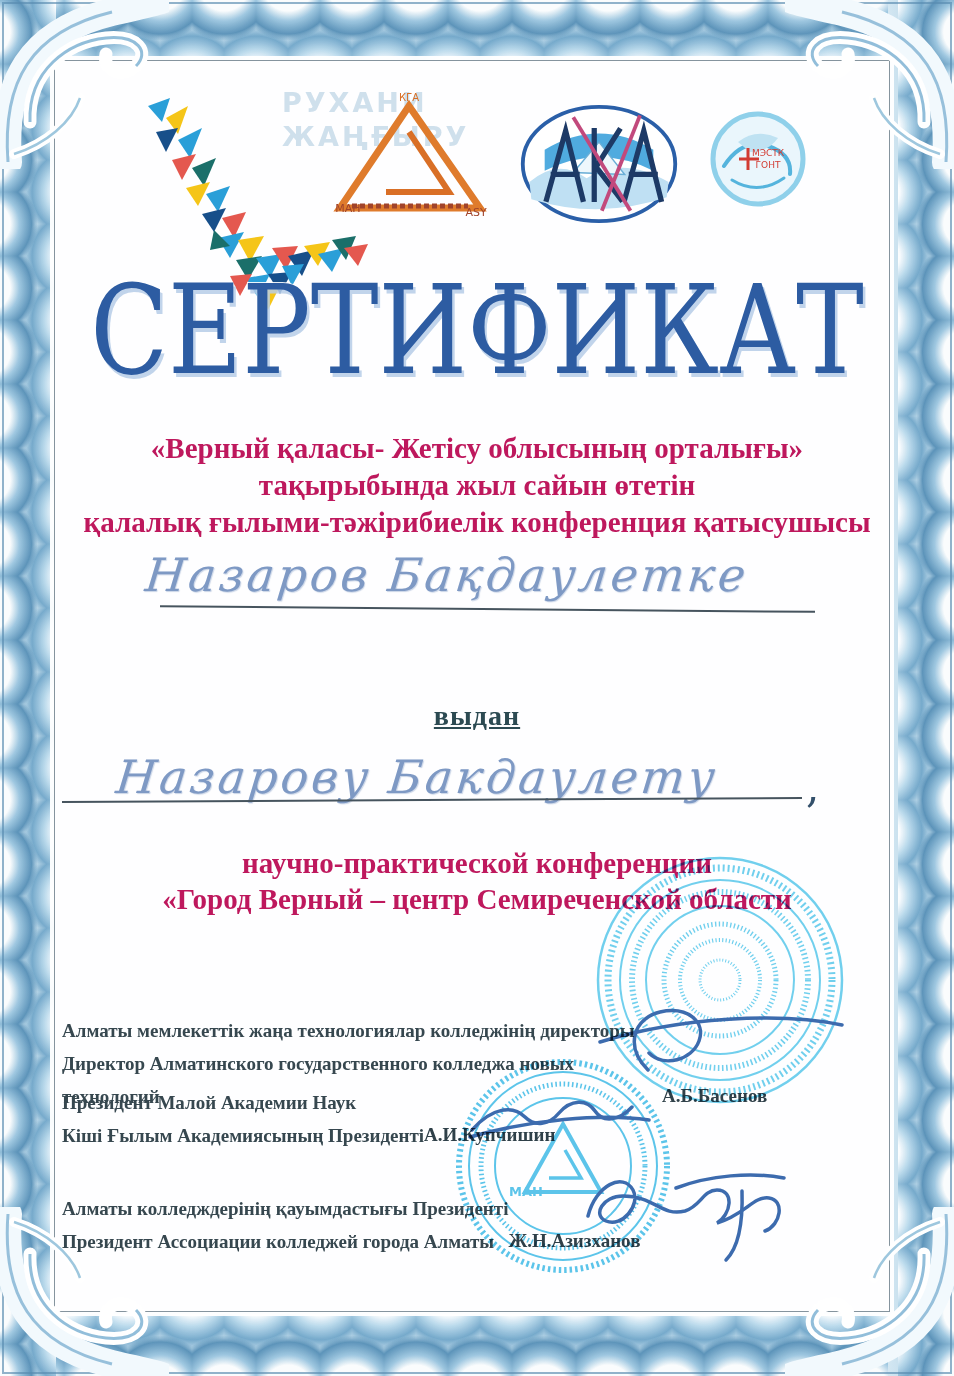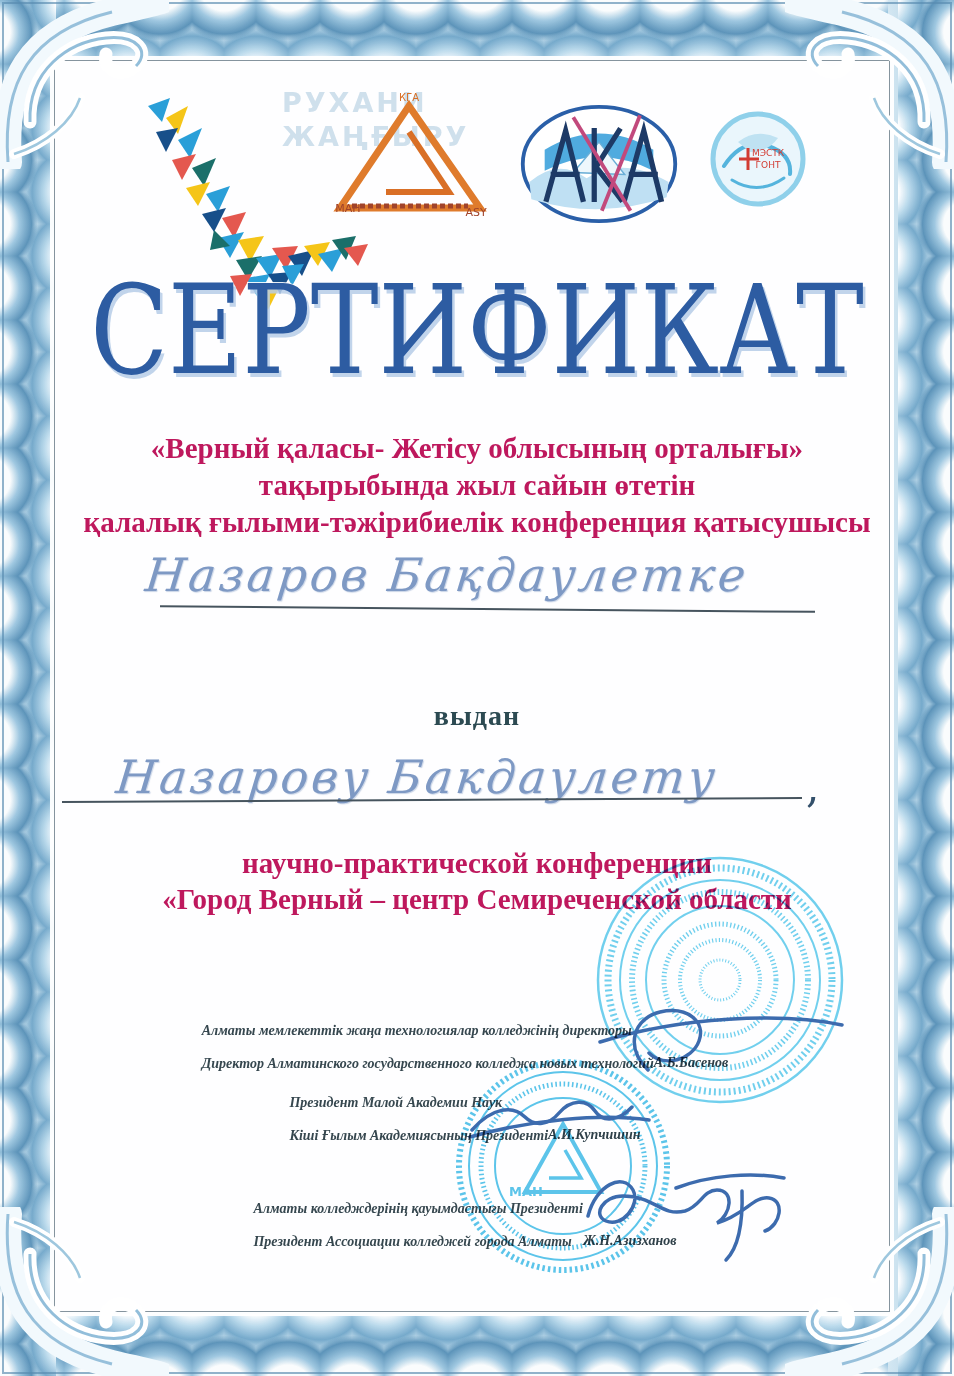--- a/index.html
+++ b/index.html
@@ -67,24 +67,24 @@
     text-shadow:1px 1px 1px rgba(126,153,196,.4);white-space:nowrap;
   }
   .hand1{left:-30px;top:548px;}
   .hand2{left:-60px;top:750px;}
   .uline{border-top:2px solid #46545e;height:0;}
   .uline1{left:160px;top:608px;width:655px;transform:rotate(.5deg);}
   .uline2{left:62px;top:799px;width:740px;transform:rotate(-.3deg);}
   .comma{left:806px;top:763px;font-size:42px;color:#33506b;font-family:"DejaVu Serif",serif;}
   .word-center{width:100%;text-align:center;font-size:28px;font-weight:600;color:#2c4a52;letter-spacing:1px;}
   .given-kz{left:0;top:643px;}
-  .given-ru{left:0;top:700px;}
+  .given-ru{left:0;top:700px;text-decoration:underline;}
   .sig-row{
-    left:62px;width:806px;display:flex;justify-content:center;align-items:flex-end;
-    font-size:14px;line-height:33px;font-weight:600;color:#36474f;font-style:italic;
+    left:62px;width:806px;display:flex;justify-content:flex-start;align-items:flex-end;
+    font-size:19px;line-height:33px;font-weight:600;color:#36474f;
   }
   .sig-row .lines{max-width:600px;}
   .sig-row .name{white-space:nowrap;padding-bottom:1px;color:#2f4049;}
   .sig1{top:1014px;}
   .sig2{top:1086px;}
   .sig3{top:1192px;}
   
   .logo{position:absolute;}
   
   .overlay{position:absolute;left:0;top:0;z-index:6;mix-blend-mode:multiply;pointer-events:none;opacity:.92;}

